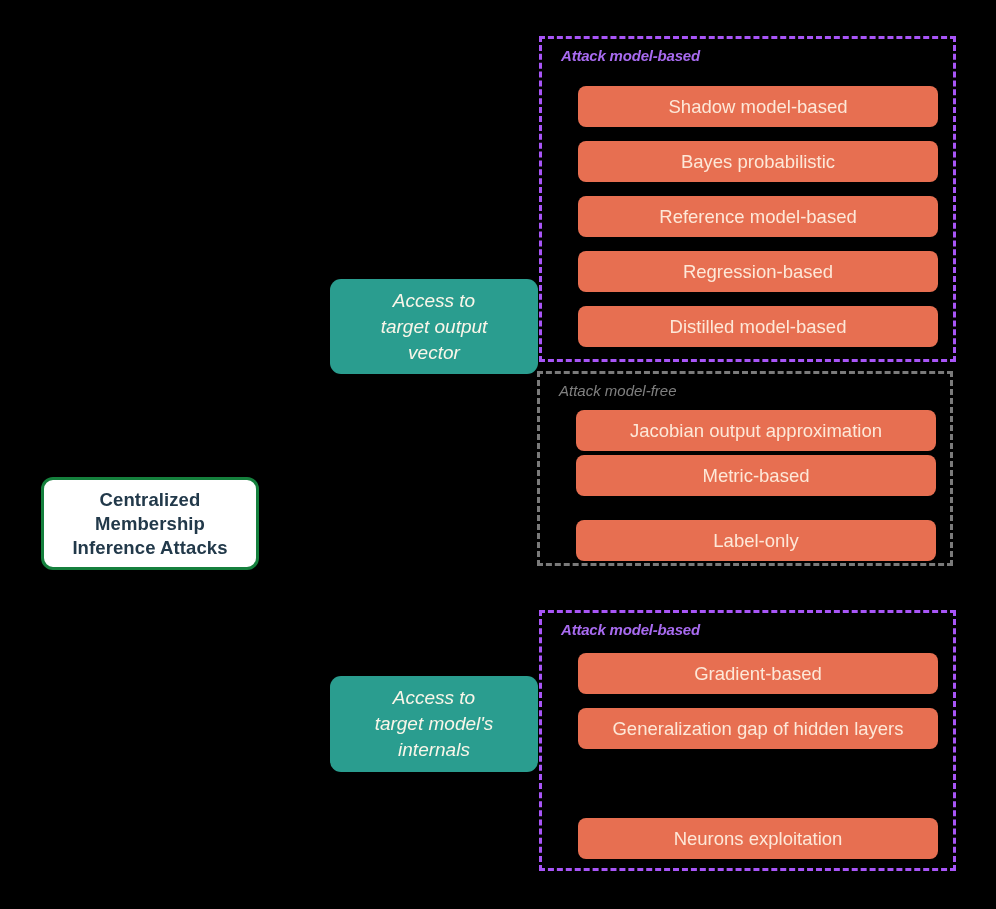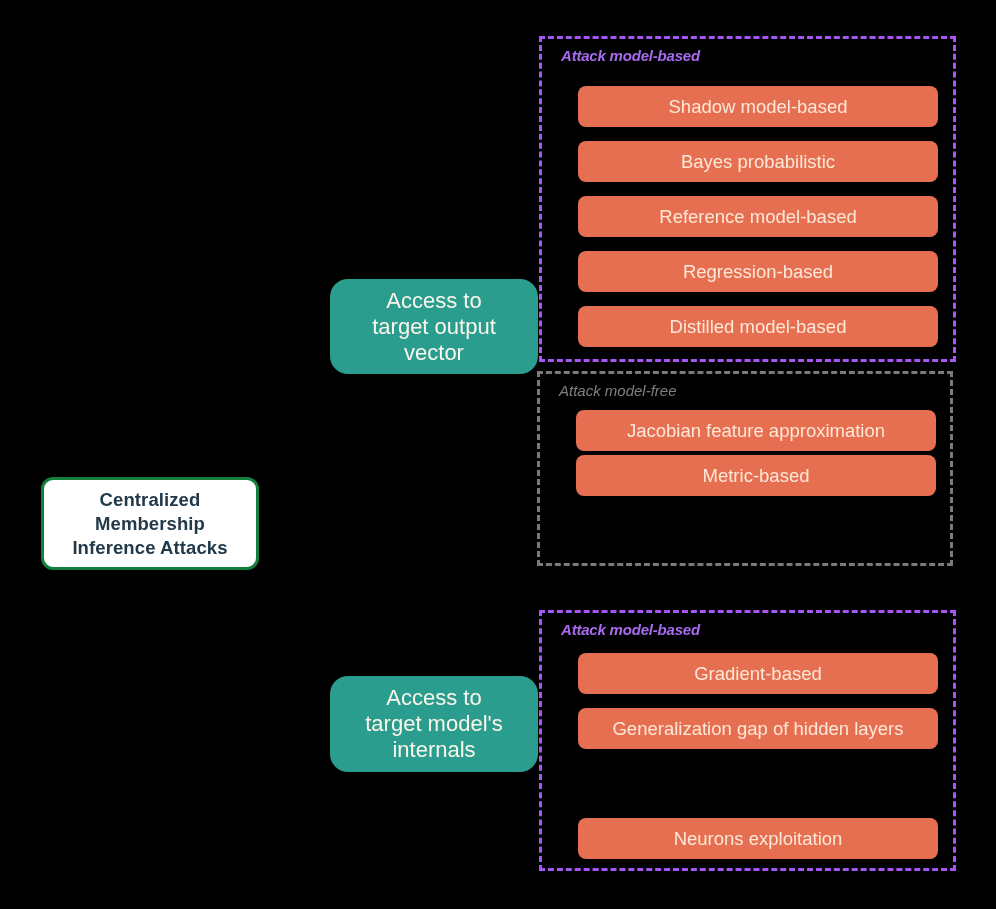--- a/index.html
+++ b/index.html
@@ -44,30 +44,31 @@
     font-size: 18.5px;
     line-height: 24px;
     letter-spacing: 0.1px;
     white-space: pre-line;
   }
 
   
   .teal-node {
     position: absolute;
     background: #2A9D8F;
-    border-radius: 18px;
+    border-radius: 11px;
     display: flex;
     align-items: center;
     justify-content: center;
     text-align: center;
     color: #FAF6E9;
-    font-size: 22px;
+    font-size: 19px;
     line-height: 26px;
     white-space: pre-line;
     box-sizing: border-box;
+    font-style: italic;
   }
   #teal-output-vector {
     left: 330px;
     top: 279px;
     width: 208px;
     height: 95px;
   }
   #teal-model-internals {
     left: 330px;
     top: 676px;
@@ -174,22 +175,23 @@
       <div class="leaf-item" style="top:102px">Bayes probabilistic</div>
       <div class="leaf-item" style="top:157px">Reference model-based</div>
       <div class="leaf-item" style="top:267px">Distilled model-based</div>
       <div class="leaf-item" style="top:212px">Regression-based</div>
     </div>
   </div>
 
   <div class="group-box grey" id="group-attack-model-free">
     <div class="group-label grey">Attack model-free</div>
     <div class="leaf-list">
-      <div class="leaf-item" style="top:36px">Jacobian feature approximation</div>
+      <div class="leaf-item" style="top:36px">Jacobian output approximation</div>
       <div class="leaf-item" style="top:81px">Metric-based</div>
+      <div class="leaf-item" style="top:146px">Label-only</div>
     </div>
   </div>
 
   <div class="group-box purple" id="group-attack-model-based-2">
     <div class="group-label purple">Attack model-based</div>
     <div class="leaf-list">
       <div class="leaf-item" style="top:95px">Generalization gap of hidden layers</div>
       <div class="leaf-item" style="top:40px">Gradient-based</div>
       <div class="leaf-item" style="top:205px">Neurons exploitation</div>
     </div>

